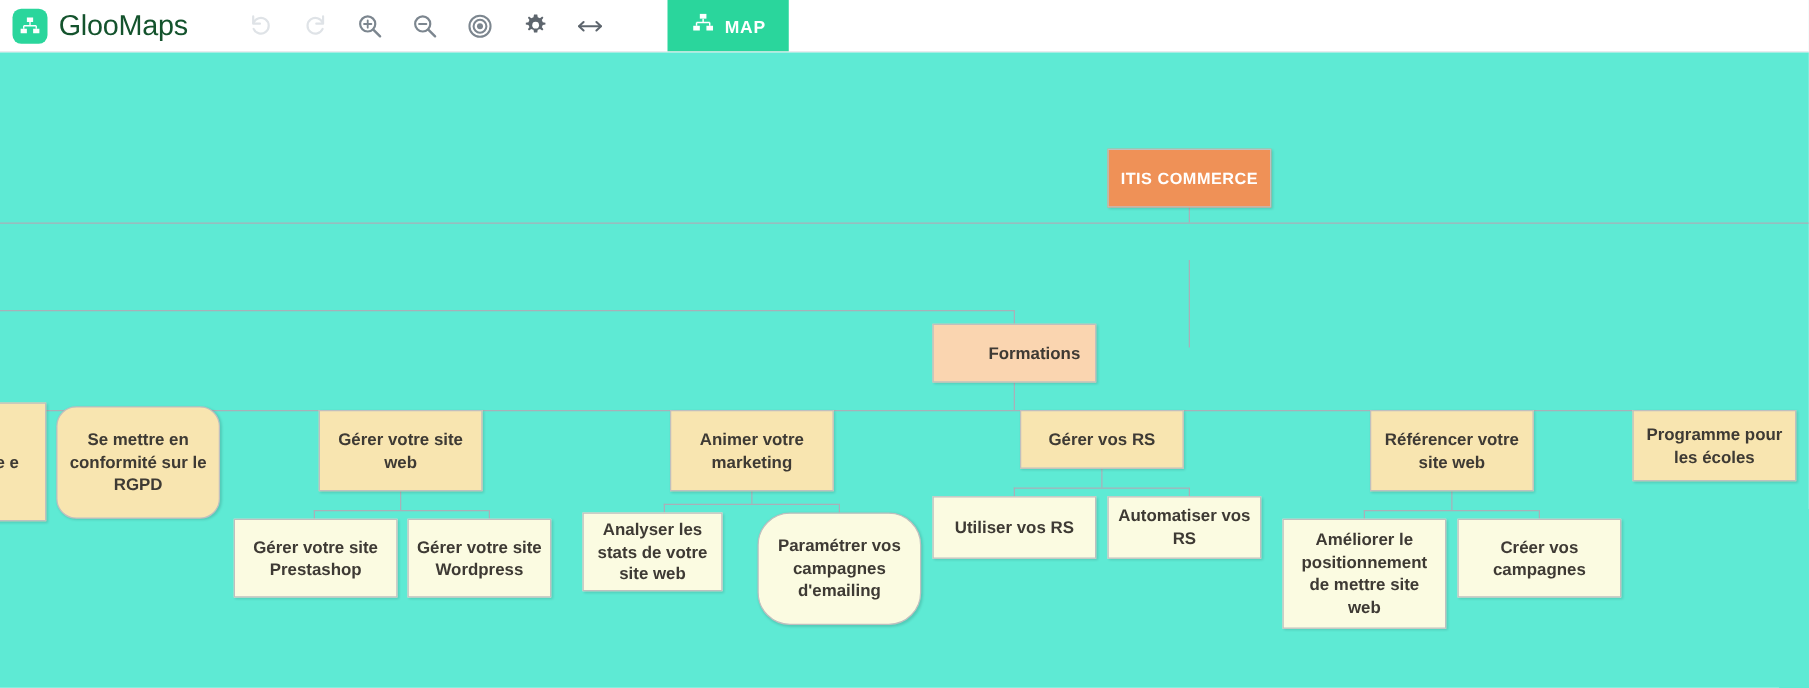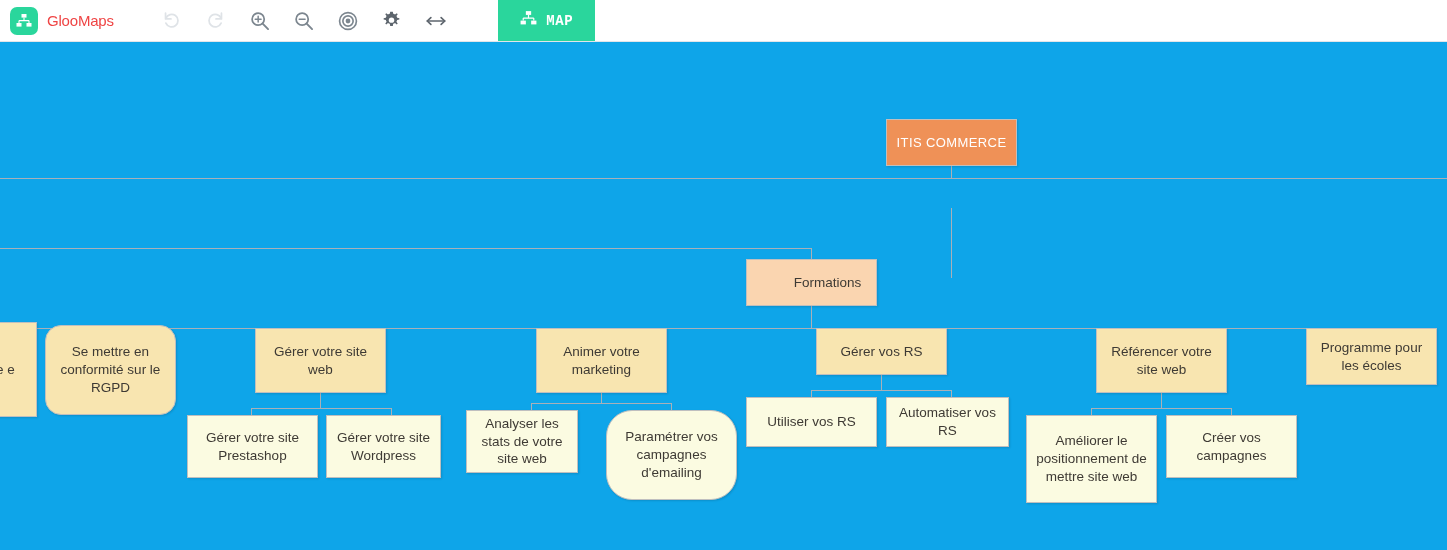--- a/index.html
+++ b/index.html
@@ -35,22 +35,22 @@
   .brand-logo {
     width: 28px; height: 28px;
     border-radius: 7px;
     background: #2ad69c;
     display: flex;
     align-items: center;
     justify-content: center;
     flex: none;
   }
   .brand-name {
-    font-size: 15px;
-    color: #ef4444;
+    font-size: 23px;
+    color: #14532d;
     margin-left: 9px;
     letter-spacing: -0.2px;
     white-space: nowrap;
   }
   .tool-group {
     display: flex;
     align-items: center;
     margin-left: 26px;
   }
   .tool-btn {
@@ -74,31 +74,31 @@
     justify-content: center;
     gap: 8px;
     cursor: pointer;
     color: #ffffff;
   }
   .map-tab-label {
     font-size: 14px;
     font-weight: bold;
     letter-spacing: 0.6px;
     color: #ffffff;
-    font-family: Liberation Mono, monospace;
   }
 
   
   #canvas {
     position: absolute;
     left: 0; top: 42px;
     width: 1447px;
     height: 508px;
-    background: #0ea5e9;
+    background: #5eead4;
     overflow: hidden;
+    font-weight: bold;
   }
 
   .node {
     position: absolute;
     box-sizing: border-box;
     border: 1px solid #bfbfbf;
     display: flex;
     align-items: center;
     justify-content: center;
     text-align: center;

